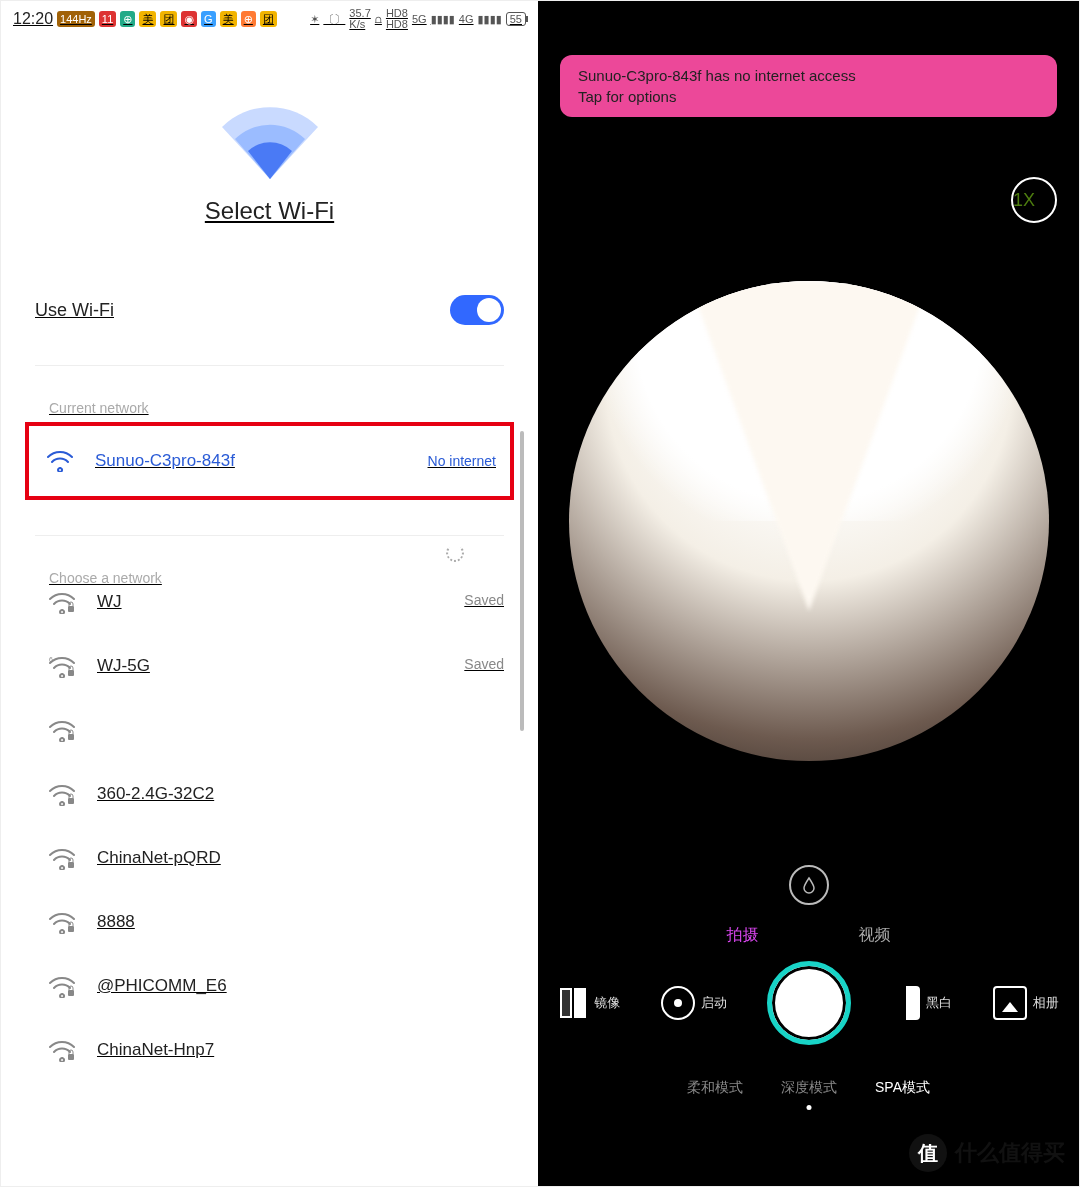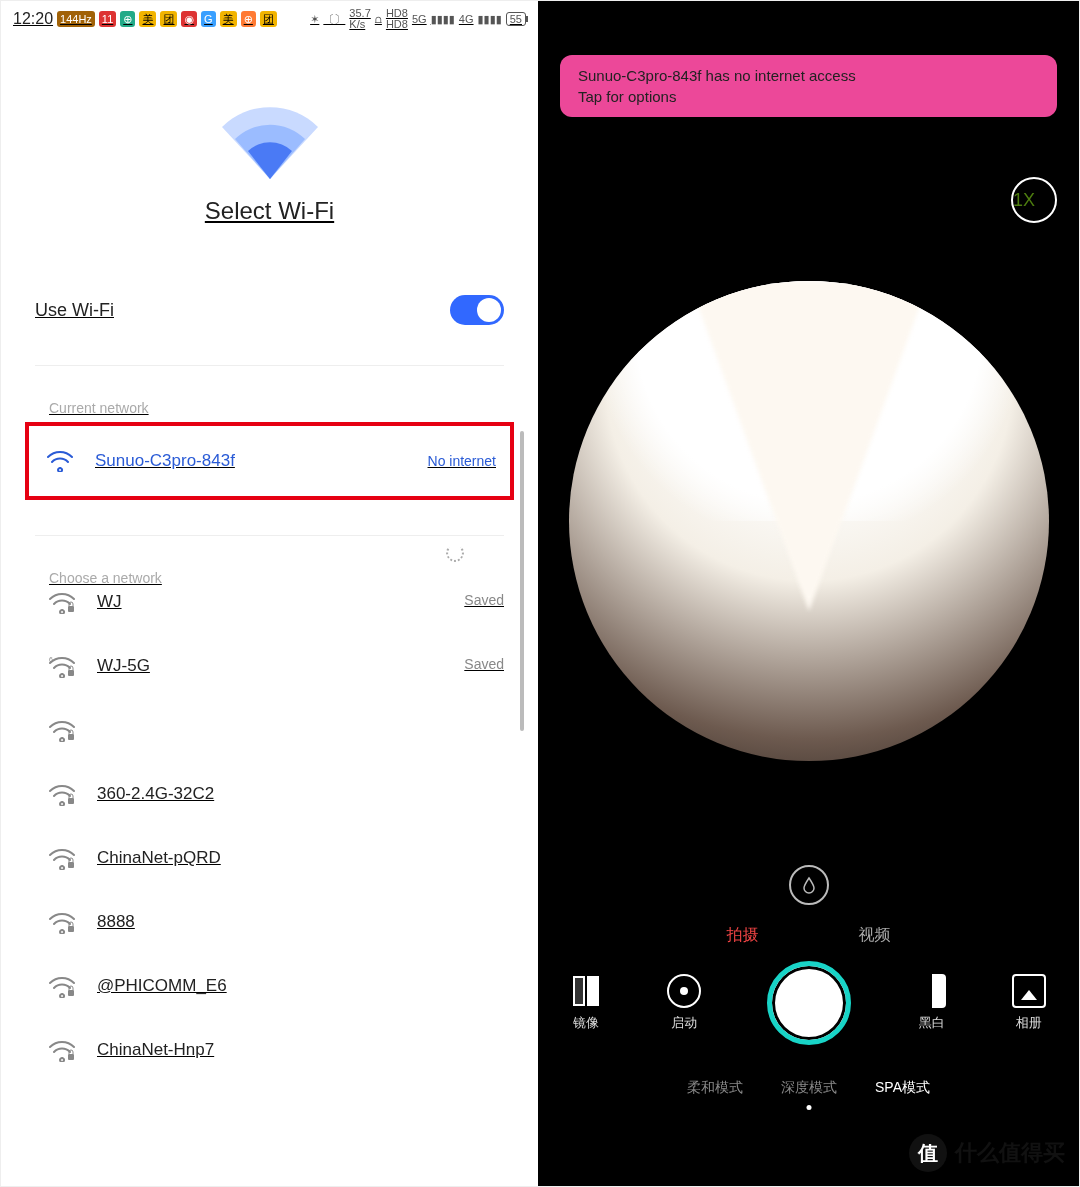--- a/index.html
+++ b/index.html
@@ -149,28 +149,28 @@
     position:absolute; top:864px; left:50%; transform:translateX(-50%);
     width:40px; height:40px; border-radius:50%; border:2px solid #bbb;
     display:flex; align-items:center; justify-content:center; color:#bbb;
   }
 
   .tabs {
     position:absolute; top:924px; left:0; right:0;
     display:flex; justify-content:center; gap:100px;
     color:#aaa; font-size:16px;
   }
-  .tabs .active { color:#ef4444;text-align:right; }
+  .tabs .active { color:#d946ef;text-align:right; }
 
   .controls {
     position:absolute; top:960px; left:0; right:0;
     display:flex; align-items:center; justify-content:space-around;
     color:#fff;
   }
-  .ctrl { display:flex; flex-direction:column; align-items:center; gap:6px; font-size:13px; color:#ddd;}
+  .ctrl { display:flex; flex-direction:row; align-items:center; gap:6px; font-size:13px; color:#ddd;}
   .ctrl .ic {
     width:34px; height:34px; border:2px solid #fff; border-radius:4px;
     display:flex; align-items:center; justify-content:center;
   }
   .ctrl.start .ic { border-radius:50%; }
   .ctrl.start .ic::after { content:""; width:8px; height:8px; border-radius:50%; background:#fff; }
   .ctrl.bw .ic { background: linear-gradient(90deg, #000 50%, #fff 50%); border:none; width:28px; height:34px; }
   .ctrl.album .ic { border:2px solid #fff; }
   .ctrl.album .ic::after { content:""; width:0;height:0;border-left:8px solid transparent;border-right:8px solid transparent;border-bottom:10px solid #fff; transform:translateY(4px);}
   .ctrl.mirror .ic { border:none; width:30px; display:flex; gap:2px;}

